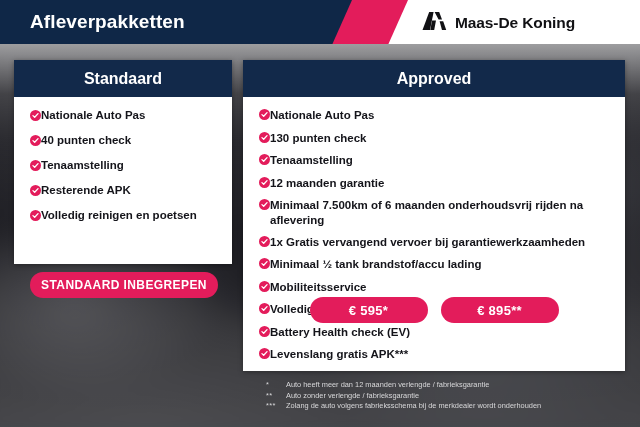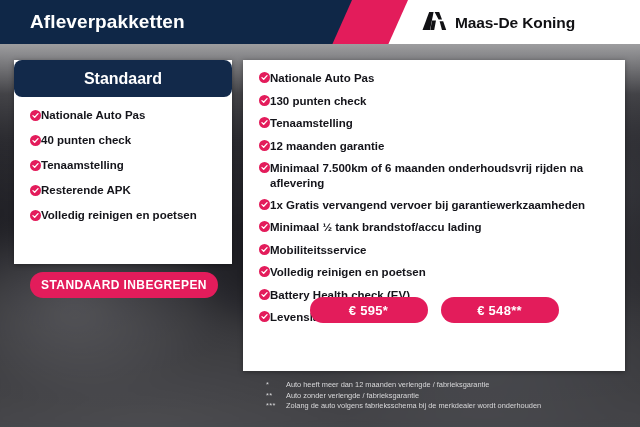--- a/index.html
+++ b/index.html
@@ -100,21 +100,20 @@
   .card {
     position: absolute;
     background: #ffffff;
     box-shadow: 0 1px 5px rgba(0,0,0,0.35);
   }
   .card-head {
     background: #12294a;
     color: #ffffff;
     text-align: center;
     font-weight: bold;
-    border-radius: 8px;
   }
 
   #card-standaard {
     left: 14px; top: 60px;
     width: 218px; height: 204px;
   }
   #card-standaard .card-head {
     height: 37px;
     line-height: 37px;
     font-size: 16px;
@@ -294,20 +293,21 @@
               <circle cx="10" cy="10" r="10" fill="#e31c5b"></circle>
               <path d="M5.4 10.2 L8.5 13.2 L14.6 6.6" stroke="#ffffff" stroke-width="2.4" fill="none" stroke-linecap="round" stroke-linejoin="round"></path>
             </svg></span>
           <span class="feature-text">Volledig reinigen en poetsen</span>
         </li>
       </ul>
     <button class="btn-standaard">STANDAARD INBEGREPEN</button>
   </div>
 
   <div class="card" id="card-approved">
+    <div class="card-head">Approved</div>
     <ul class="feature-list" id="approved-features">
         <li class="feature-item">
           <span class="check"><svg width="11" height="11" viewBox="0 0 20 20">
               <circle cx="10" cy="10" r="10" fill="#e31c5b"></circle>
               <path d="M5.4 10.2 L8.5 13.2 L14.6 6.6" stroke="#ffffff" stroke-width="2.4" fill="none" stroke-linecap="round" stroke-linejoin="round"></path>
             </svg></span>
           <span class="feature-text">Nationale Auto Pas</span>
         </li>
         <li class="feature-item">
           <span class="check"><svg width="11" height="11" viewBox="0 0 20 20">
@@ -375,21 +375,21 @@
         <li class="feature-item">
           <span class="check"><svg width="11" height="11" viewBox="0 0 20 20">
               <circle cx="10" cy="10" r="10" fill="#e31c5b"></circle>
               <path d="M5.4 10.2 L8.5 13.2 L14.6 6.6" stroke="#ffffff" stroke-width="2.4" fill="none" stroke-linecap="round" stroke-linejoin="round"></path>
             </svg></span>
           <span class="feature-text">Levenslang gratis APK***</span>
         </li>
       </ul>
     <div class="price-row" id="approved-prices">
         <button class="price-btn">€ 595*</button>
-        <button class="price-btn">€ 548**</button>
+        <button class="price-btn">€ 895**</button>
       </div>
   </div>
 
   <div class="footnotes" id="footnotes">
       <div class="footnote-row">
         <span class="footnote-mark">*</span>
         <span class="footnote-text">Auto heeft meer dan 12 maanden verlengde / fabrieksgarantie</span>
       </div>
       <div class="footnote-row">
         <span class="footnote-mark">**</span>

